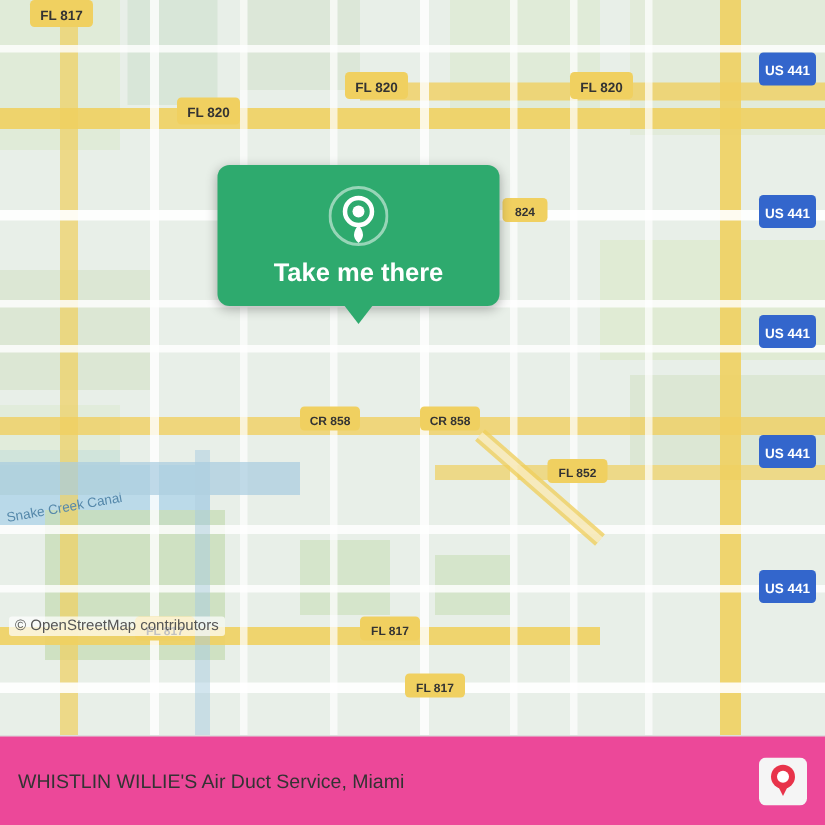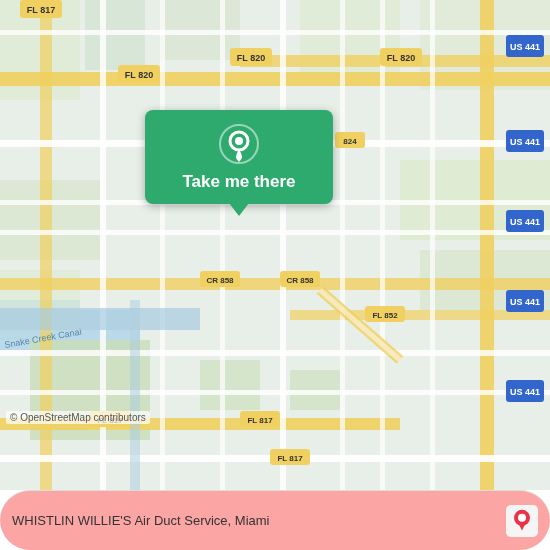--- a/index.html
+++ b/index.html
@@ -64,27 +64,26 @@
       color: #fff;
       font-size: 17px;
       font-weight: 600;
       white-space: nowrap;
     }
 
     
     #footer-bar {
       width: 550px;
       height: 60px;
-      background: #fca5a5;
+      background: #ec4899;
       border-top: 1px solid #ddd;
       display: flex;
       align-items: center;
       padding: 0 12px;
       gap: 10px;
-      border-radius: 30px;
     }
 
     .moovit-logo {
       margin-left: auto;
       display: flex;
       align-items: center;
       gap: 4px;
     }
 
     .moovit-icon {

